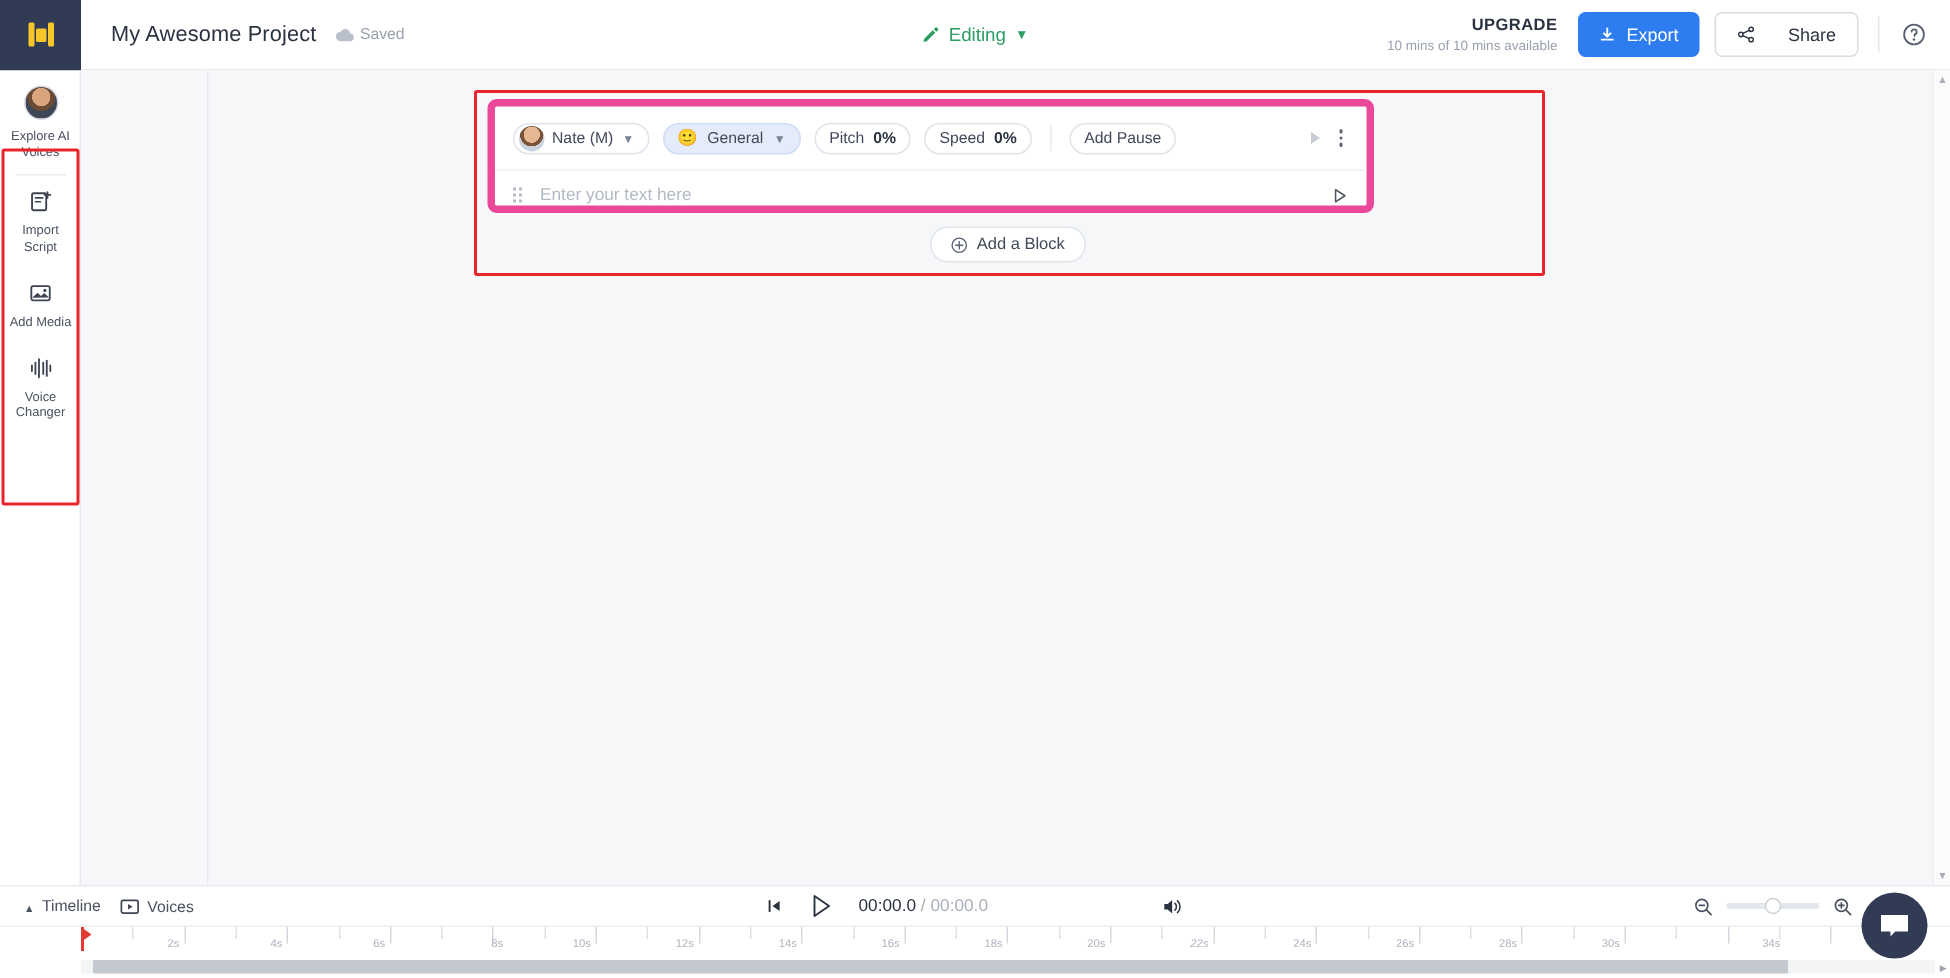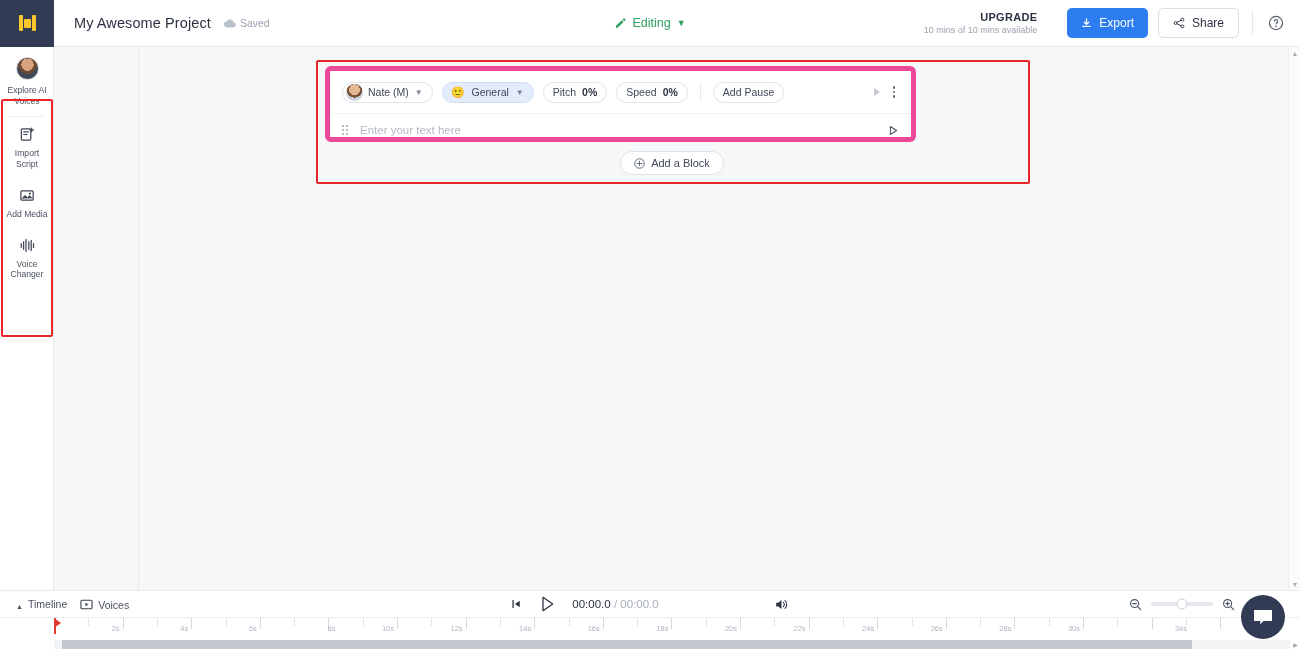--- a/index.html
+++ b/index.html
@@ -32,30 +32,30 @@
   .saved { display: flex; align-items: center; gap: 4px; margin-left: 13px; color: #9aa1ae; font-size: 10.5px; }
 
   .center-mode {
     position: absolute; left: 50%; transform: translateX(-50%);
     display: flex; align-items: center; gap: 6px;
     color: #2e9e63; font-size: 12.5px;
   }
   .center-mode .chev { color:#2e9e63; font-size: 9px; }
 
   .topright { margin-left: auto; display: flex; align-items: center; gap: 10px; padding-right: 14px; }
-  .upgrade { text-align: right; margin-right: 20px; }
+  .upgrade { text-align: right; margin-right: 4px; }
   .upgrade .u1 { font-size: 11px; font-weight: bold; color: #2b3240; letter-spacing: .3px; }
   .upgrade .u2 { font-size: 9px; color: #9aa1ae; margin-top: 2px; }
   .btn-export {
     background: #2e7df0; color: #fff; border: none; border-radius: 5px;
     height: 30px; padding: 0 14px; font-size: 12px; display: flex; align-items: center; gap: 7px; cursor: pointer;
   }
   .btn-share {
     background: #fff; color: #2b3240; border: 1px solid #d8dce4; border-radius: 5px;
-    height: 30px; padding: 0 14px; font-size: 12px; display: flex; align-items: center; gap: 7px; cursor: pointer;
+    height: 30px; padding: 0 14px; font-size: 12px; display: flex; align-items: center; gap: 22px; cursor: pointer;
   }
   .vdiv { width: 1px; height: 24px; background: #e3e6ec; margin: 0 3px; }
   .help-icon { width: 20px; height: 20px; display: flex; align-items: center; justify-content: center; cursor: pointer; }
 
   
   .sidebar {
     position: absolute; top: 47px; left: 0; width: 54px; height: 605px;
     background: #fff; border-right: 1px solid #e8eaef;
   }
   .side-hl {

